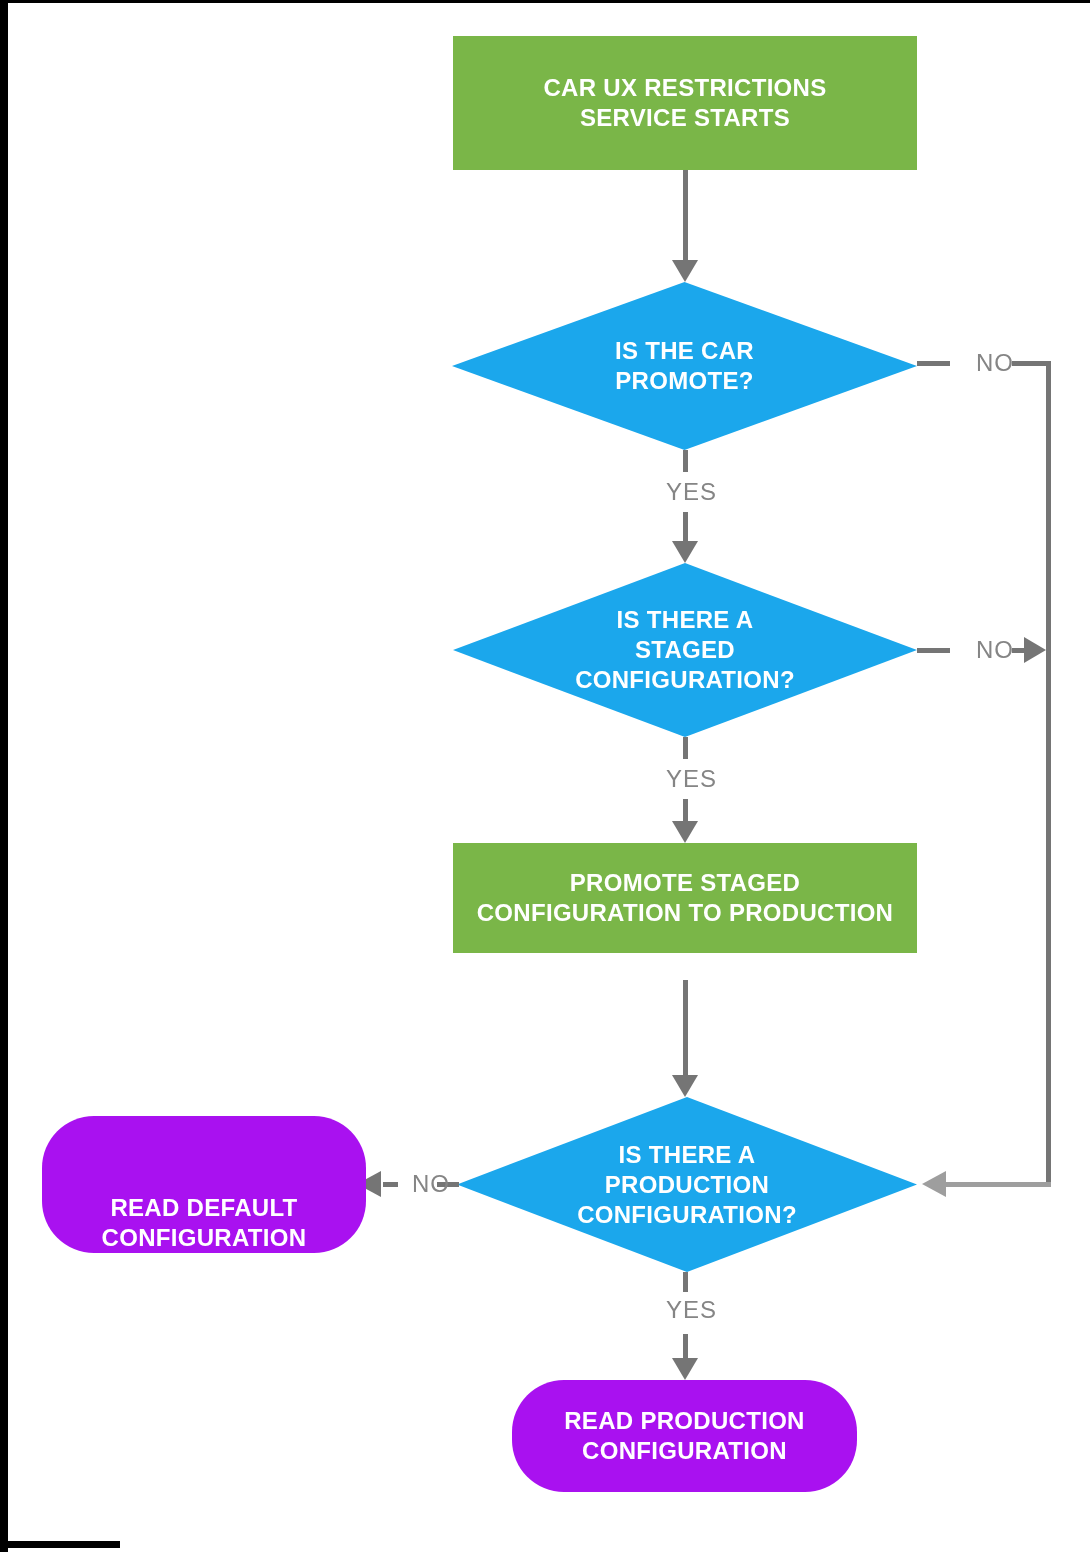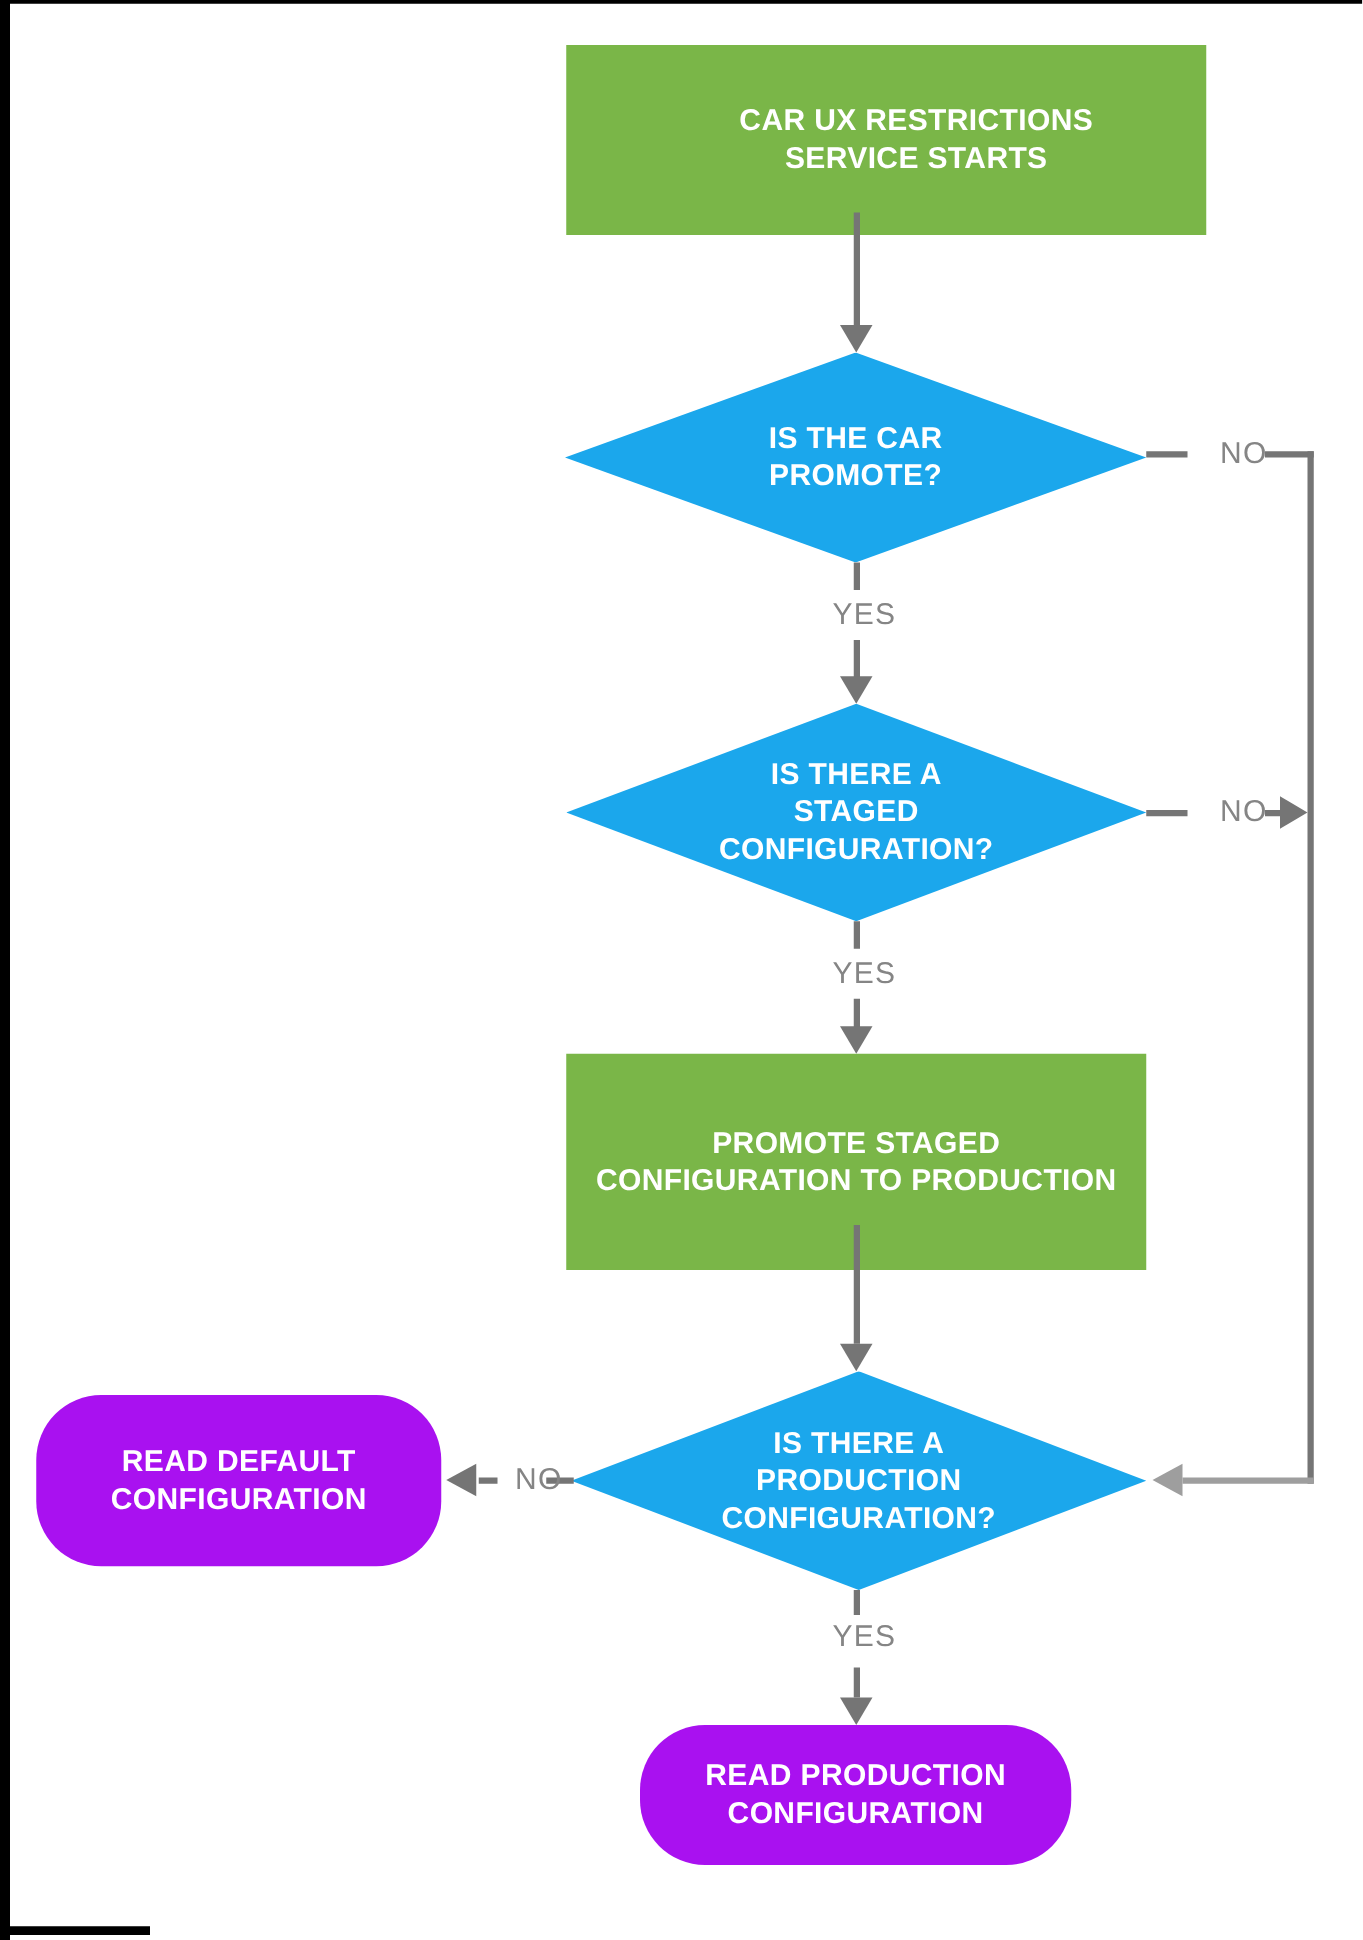--- a/index.html
+++ b/index.html
@@ -69,21 +69,21 @@
 </style>
 </head>
 <body>
 
 <div class="canvas" style="--green: #7AB648; --blue: #1BA7EC; --purple: #A911F0; --gray: #757575; --graylite: #9E9E9E; --labelgray: #858585; --bg: #FFFFFF; --frame: #000000;">
 
   <div class="frame frame-left"></div>
   <div class="frame frame-top"></div>
   <div class="frame frame-bottom"></div>
 
-  <div class="node process" style="left:453px; top:36px; width:464px; height:152px;padding-left:48px;">
+  <div class="node process" style="left:453px; top:36px; width:464px; height:134px;">
     <span class="node-label">CAR UX RESTRICTIONS
 SERVICE STARTS</span>
   </div>
 
   <div class="line" style="left:683px; top:170px; width:5px; height:92px;"></div>
   <div class="arrow arrow-down" style="left:672px; top:260px;"></div>
 
   <div class="node decision" style="left:452px; top:282px; width:465px; height:168px;">
     <span class="node-label">IS THE CAR
 PROMOTE?</span>
@@ -108,21 +108,21 @@
   <div class="line" style="left:917px; top:648px; width:33px; height:5px;"></div>
   <div class="edge-label" style="left:950px; top:636px;">NO</div>
   <div class="line" style="left:1012px; top:648px; width:14px; height:5px;"></div>
   <div class="arrow arrow-right" style="left:1024px; top:637px;"></div>
 
   <div class="line" style="left:683px; top:737px; width:5px; height:22px;"></div>
   <div class="edge-label" style="left:653px; top:765px;">YES</div>
   <div class="line" style="left:683px; top:799px; width:5px; height:24px;"></div>
   <div class="arrow arrow-down" style="left:672px; top:821px;"></div>
 
-  <div class="node process" style="left:453px; top:843px; width:464px; height:173px;">
+  <div class="node process" style="left:453px; top:843px; width:464px; height:110px;">
     <span class="node-label">PROMOTE STAGED
 CONFIGURATION TO PRODUCTION</span>
   </div>
 
   <div class="line" style="left:683px; top:980px; width:5px; height:95px;"></div>
   <div class="arrow arrow-down" style="left:672px; top:1075px;"></div>
 
   <div class="line lite" style="left:946px; top:1182px; width:105px; height:5px;"></div>
   <div class="arrow arrow-left lite" style="left:922px; top:1171px;"></div>
 
@@ -130,21 +130,21 @@
     <span class="node-label">IS THERE A
 PRODUCTION
 CONFIGURATION?</span>
   </div>
 
   <div class="line" style="left:437px; top:1182px; width:22px; height:5px;"></div>
   <div class="edge-label" style="left:386px; top:1170px;">NO</div>
   <div class="line" style="left:383px; top:1182px; width:15px; height:5px;"></div>
   <div class="arrow arrow-left" style="left:357px; top:1171px;"></div>
 
-  <div class="node terminal" style="left:29px; top:1116px; width:324px; height:137px;">
+  <div class="node terminal" style="left:42px; top:1116px; width:324px; height:137px;align-items:flex-end;">
     <span class="node-label">READ DEFAULT
 CONFIGURATION</span>
   </div>
 
   <div class="line" style="left:683px; top:1272px; width:5px; height:20px;"></div>
   <div class="edge-label" style="left:653px; top:1296px;">YES</div>
   <div class="line" style="left:683px; top:1334px; width:5px; height:24px;"></div>
   <div class="arrow arrow-down" style="left:672px; top:1358px;"></div>
 
   <div class="node terminal" style="left:512px; top:1380px; width:345px; height:112px;">

